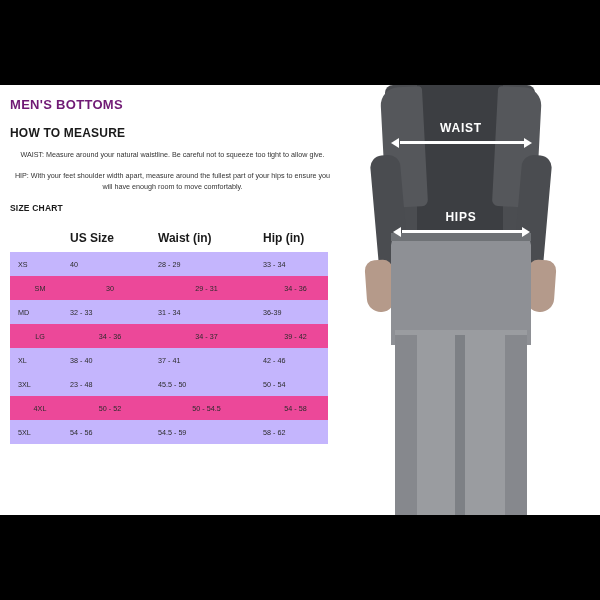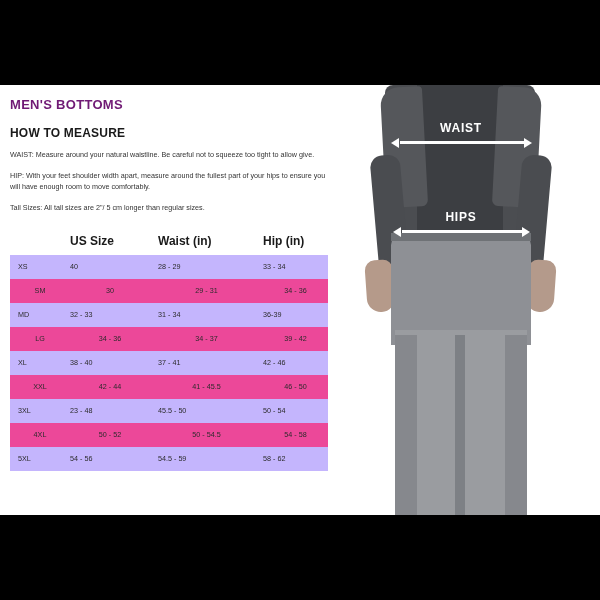--- a/index.html
+++ b/index.html
@@ -41,20 +41,21 @@
     color: #1a1a1a;
     letter-spacing: 0.2px;
     margin: 0 0 10px 0;
   }
   .para {
     font-size: 7.2px;
     color: #333333;
     line-height: 1.45;
     margin: 0 0 11px 0;
     max-width: 325px;
+    text-align: center;
   }
   .para.last {
     margin-bottom: 14px;
   }
   .sizechart-label {
     font-size: 8.5px;
     font-weight: bold;
     color: #1a1a1a;
     letter-spacing: 0.2px;
     margin: 0 0 12px 0;
@@ -259,21 +260,21 @@
 </head>
 <body>
 
 <div class="page">
 
   <div class="content">
     <h1 class="title">MEN'S BOTTOMS</h1>
     <h2 class="subtitle">HOW TO MEASURE</h2>
     <p class="para">WAIST: Measure around your natural waistline. Be careful not to squeeze too tight to allow give.</p>
     <p class="para">HIP: With your feet shoulder width apart, measure around the fullest part of your hips to ensure you will have enough room to move comfortably.</p>
-    <p class="para last">Tall Sizes: All tall sizes are 2"/ 5 cm longer than regular sizes.</p>
+    <h2 class="sizechart-label">SIZE CHART</h2>
 
     <table class="size-table">
       <colgroup>
         <col class="c0">
           <col class="c1">
           <col class="c2">
           <col class="c3">
       </colgroup>
       <thead>
         <tr>
@@ -306,26 +307,20 @@
           <td>LG</td>
           <td>34 - 36</td>
           <td>34 - 37</td>
           <td>39 - 42</td>
         </tr>
         <tr class="odd">
           <td>XL</td>
           <td>38 - 40</td>
           <td>37 - 41</td>
           <td>42 - 46</td>
-        </tr>
-        <tr class="even">
-          <td>XXL</td>
-          <td>42 - 44</td>
-          <td>41 - 45.5</td>
-          <td>46 - 50</td>
         </tr>
         <tr class="odd">
           <td>3XL</td>
           <td>23 - 48</td>
           <td>45.5 - 50</td>
           <td>50 - 54</td>
         </tr>
         <tr class="even">
           <td>4XL</td>
           <td>50 - 52</td>

